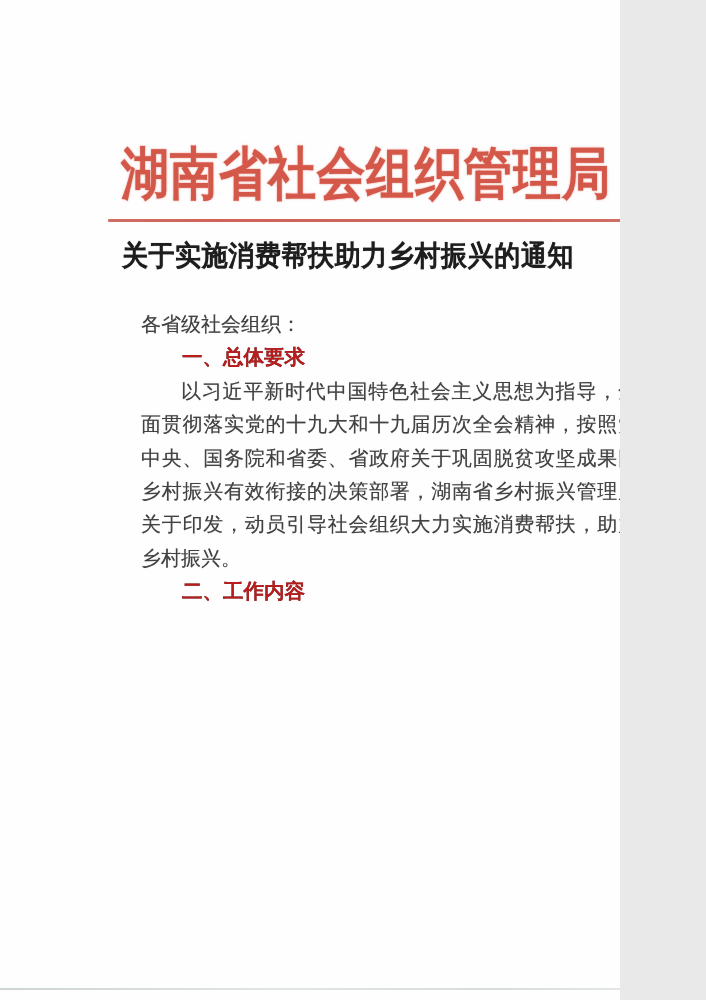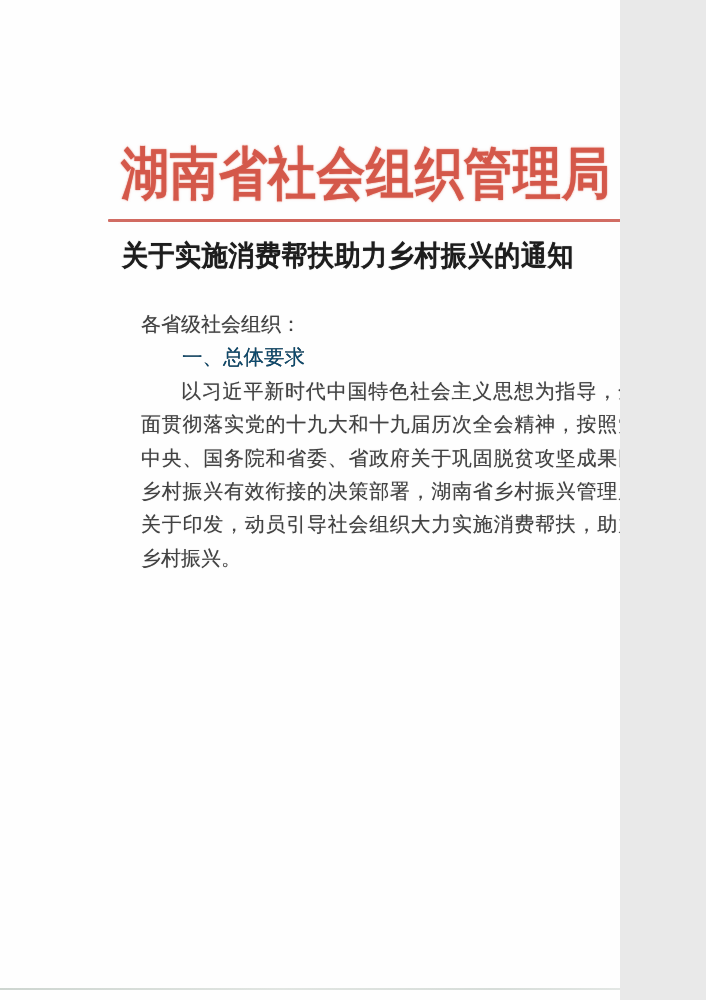--- a/index.html
+++ b/index.html
@@ -64,22 +64,22 @@
   }
   .body-text p{
     margin:0;
     text-indent:2em;
   }
   .body-text p.salutation{
     text-indent:0;
   }
   .body-text p.section-heading{
     font-family:"DejaVu Sans","Liberation Sans",sans-serif;
-    font-weight:400;
-    color:#0c4a6e;
+    font-weight:700;
+    color:#b91c1c;
     font-size:20.5px;
     text-shadow:0 0 0.5px rgba(40,40,40,0.8);
   }
   .scan-edge{
     position:absolute;
     top:988px;left:0;
     width:706px;height:1.5px;
     background:linear-gradient(90deg,
       rgba(165,180,170,0.55), rgba(190,200,192,0.45) 40%,
       rgba(175,188,180,0.5) 70%, rgba(200,208,202,0.35));
@@ -93,17 +93,18 @@
   <div class="letterhead">湖南省社会组织管理局</div>
 
   <div class="red-rule"></div>
 
   <div class="doc-title">关于实施消费帮扶助力乡村振兴的通知</div>
 
   <div class="body-text">
     <p class="salutation">各省级社会组织：</p>
     <p class="section-heading">一、总体要求</p>
     <p>以习近平新时代中国特色社会主义思想为指导，全面贯彻落实党的十九大和十九届历次全会精神，按照党中央、国务院和省委、省政府关于巩固脱贫攻坚成果同乡村振兴有效衔接的决策部署，湖南省乡村振兴管理局关于印发，动员引导社会组织大力实施消费帮扶，助力乡村振兴。</p>
+    <p class="section-heading">二、工作内容</p>
   </div>
 
   <div class="scan-edge"></div>
 
 </div>
 
 </body></html>

